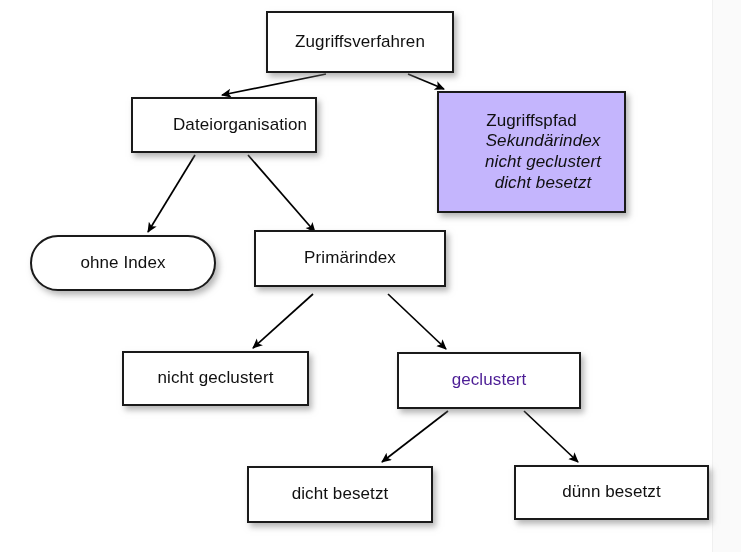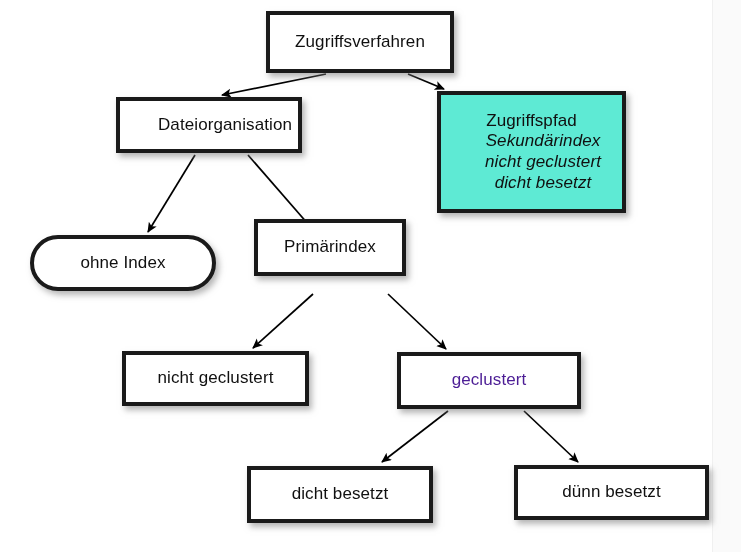--- a/index.html
+++ b/index.html
@@ -33,21 +33,21 @@
     left: 0;
     top: 0;
     width: 741px;
     height: 552px;
     pointer-events: none;
   }
   .node {
     position: absolute;
     box-sizing: border-box;
     background: #ffffff;
-    border: 4px solid #eab308;
+    border: 2px solid #eab308;
     display: flex;
     align-items: center;
     justify-content: center;
     text-align: center;
     color: #101010;
     font-size: 17px;
     line-height: 1.22;
     letter-spacing: 0.1px;
     box-shadow: 3px 4px 6px rgba(120,120,120,0.55);
   }
@@ -88,39 +88,39 @@
         <line x1="524" y1="411" x2="578" y2="462" stroke="#000000" stroke-width="1.7" marker-end="url(#arrowhead)"></line>
       </g>
   </svg>
 
   <div id="nodes-layer">
       <div class="node" style="left: 266px; top: 11px; width: 188px; height: 62px; border-color: rgb(26, 26, 26); background: rgb(255, 255, 255); color: rgb(16, 16, 16);">
         <span class="lines">
           <span class="ln">Zugriffsverfahren</span>
         </span>
       </div>
-      <div class="node" style="left: 116px; top: 97px; width: 186px; height: 56px; border-color: rgb(26, 26, 26); background: rgb(255, 255, 255); color: rgb(16, 16, 16); padding-left: 32px;">
+      <div class="node" style="left: 131px; top: 97px; width: 186px; height: 56px; border-color: rgb(26, 26, 26); background: rgb(255, 255, 255); color: rgb(16, 16, 16); padding-left: 32px;">
         <span class="lines">
           <span class="ln">Dateiorganisation</span>
         </span>
       </div>
-      <div class="node" style="left: 437px; top: 91px; width: 189px; height: 122px; border-color: rgb(26, 26, 26); background: #5eead4; color: rgb(16, 16, 16);">
+      <div class="node" style="left: 437px; top: 91px; width: 189px; height: 122px; border-color: rgb(26, 26, 26); background: #c4b5fd; color: rgb(16, 16, 16);">
         <span class="lines">
           <span class="ln">Zugriffspfad</span>
           <span class="ln italic">Sekundärindex</span>
           <span class="ln italic">nicht geclustert</span>
           <span class="ln italic">dicht besetzt</span>
         </span>
       </div>
       <div class="node" style="left: 30px; top: 235px; width: 186px; height: 56px; border-color: rgb(26, 26, 26); background: rgb(255, 255, 255); color: rgb(16, 16, 16); border-radius: 28px;">
         <span class="lines">
           <span class="ln">ohne Index</span>
         </span>
       </div>
-      <div class="node" style="left: 254px; top: 219px; width: 152px; height: 57px; border-color: rgb(26, 26, 26); background: rgb(255, 255, 255); color: rgb(16, 16, 16);">
+      <div class="node" style="left: 254px; top: 230px; width: 192px; height: 57px; border-color: rgb(26, 26, 26); background: rgb(255, 255, 255); color: rgb(16, 16, 16);">
         <span class="lines">
           <span class="ln">Primärindex</span>
         </span>
       </div>
       <div class="node" style="left: 122px; top: 351px; width: 187px; height: 55px; border-color: rgb(26, 26, 26); background: rgb(255, 255, 255); color: rgb(16, 16, 16);">
         <span class="lines">
           <span class="ln">nicht geclustert</span>
         </span>
       </div>
       <div class="node" style="left: 397px; top: 352px; width: 184px; height: 57px; border-color: rgb(26, 26, 26); background: rgb(255, 255, 255); color: #4c1d95;">

